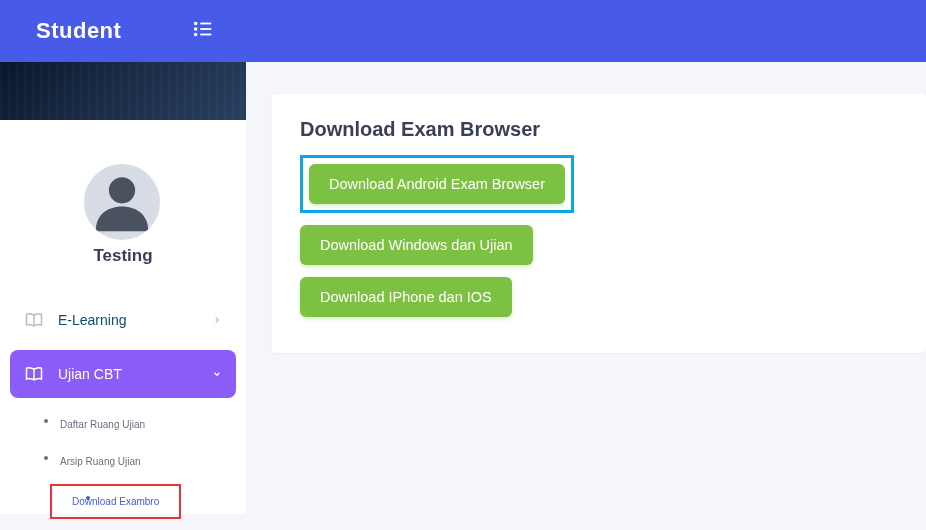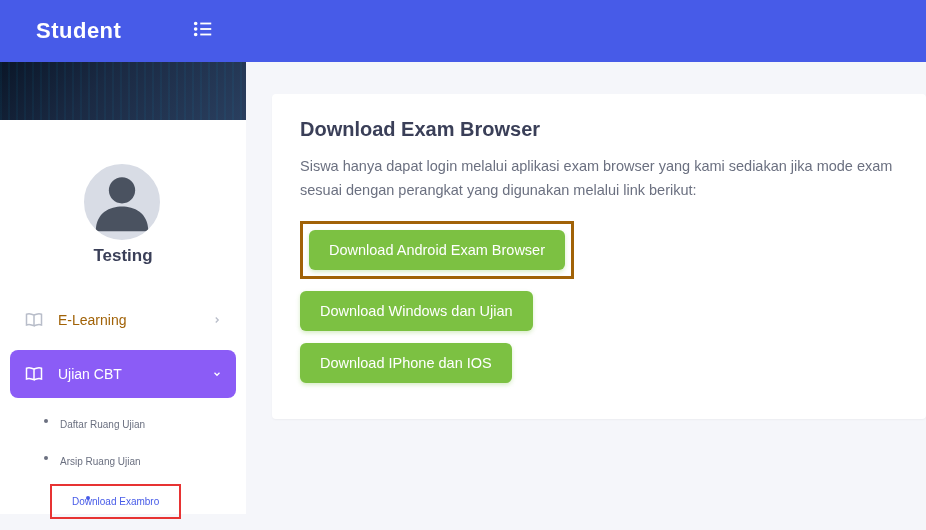--- a/index.html
+++ b/index.html
@@ -11,41 +11,41 @@
 
 .sidebar { width: 246px; background: #fff; position: absolute; top: 62px; bottom: 16px; left: 0; }
 .banner { height: 58px; background: linear-gradient(135deg, #0a1628 0%, #1a2942 40%, #2a3f5f 100%); position: relative; }
 .banner::before { content: ''; position: absolute; inset: 0; background-image: repeating-linear-gradient(90deg, rgba(0,200,255,0.05) 0px, rgba(0,200,255,0.05) 2px, transparent 2px, transparent 8px); }
 .avatar { width: 84px; height: 84px; border-radius: 50%; background: #d8dce5; border: 4px solid #fff; position: absolute; left: 80px; top: 98px; display: flex; align-items: center; justify-content: center; overflow: hidden; }
 .avatar svg { width: 70px; height: 70px; }
 .profile-name { text-align: center; margin-top: 126px; font-size: 17px; font-weight: 600; color: #3a3f58; }
 .profile-role { text-align: center; font-size: 13px; color: #9ea5b8; margin-top: 2px; }
 
 .nav { margin-top: 30px; padding: 0 10px; }
-.nav-item { display: flex; align-items: center; padding: 14px 14px; border-radius: 8px; cursor: pointer; color: #a16207; font-size: 14px; }
+.nav-item { display: flex; align-items: center; padding: 14px 14px; border-radius: 8px; cursor: pointer; color: #0c4a6e; font-size: 14px; }
 .nav-item .icon { margin-right: 14px; width: 20px; height: 20px; display: flex; align-items: center; justify-content: center; }
 .nav-item .chev { margin-left: auto; }
 .nav-item.active { background: #8b5cf6; color: #fff; margin-top: 6px; }
 .nav-item.active .icon svg path, .nav-item.active .icon svg rect { stroke: #fff; }
 
 .subnav { margin-top: 8px; }
 .sub-item { display: flex; align-items: flex-start; padding: 13px 10px 13px 50px; font-size: 10px; color: #6b7080; cursor: pointer; position: relative; }
 .sub-item::before { content: ''; width: 4px; height: 4px; background: #6b7080; border-radius: 50%; position: absolute; left: 34px; }
 .sub-item.highlighted::before { background: #475be8; }
 .sub-item.highlighted { color: #475be8; }
 .highlight-box { border: 2px solid #e73333; }
 .sub-wrap { margin: 4px 40px 4px 40px; display: inline-block; }
 
 .main { position: absolute; left: 272px; top: 94px; right: 0; }
 .card { background: #fff; border-radius: 4px; padding: 24px 28px; box-shadow: 0 1px 2px rgba(0,0,0,0.04); }
 .card-title { font-size: 20px; font-weight: 700; color: #3a3f58; margin-bottom: 14px; }
 .card-desc { font-size: 14.5px; color: #6b7080; line-height: 1.65; margin-bottom: 18px; }
 .btn-row { margin-bottom: 12px; }
 .btn { background: #7cc142; color: #fff; border: none; padding: 12px 20px; font-size: 14.5px; border-radius: 6px; cursor: pointer; box-shadow: 0 2px 4px rgba(124,193,66,0.3); }
-.btn-highlight-wrap { display: inline-block; border: 3px solid #a16207; padding: 6px; }
+.btn-highlight-wrap { display: inline-block; border: 3px solid #0ea5e9; padding: 6px; }
 </style>
 </head>
 <body>
 
 <div class="header">
   <div class="brand">Student</div>
   <span class="menu-toggle">
     <svg width="22" height="22" viewBox="0 0 24 24" fill="none" stroke="#fff" stroke-width="2">
         <circle cx="4" cy="6" r="1" fill="#fff"></circle>
         <line x1="9" y1="6" x2="21" y2="6"></line>
@@ -110,21 +110,20 @@
           <span>Download Exambro</span>
         </div>
       </div>
     </div>
   </div>
 </div>
 
 <div class="main">
   <div class="card">
     <div class="card-title">Download Exam Browser</div>
-    <div class="card-desc">Siswa hanya dapat login melalui aplikasi exam browser yang kami sediakan jika mode exam sesuai dengan perangkat yang digunakan melalui link berikut:</div>
 
     <div class="btn-row">
       <span class="btn-highlight-wrap">
         <button class="btn">Download Android Exam Browser</button>
       </span>
     </div>
     <div class="btn-row">
       <button class="btn">Download Windows dan Ujian</button>
     </div>
     <div class="btn-row">

